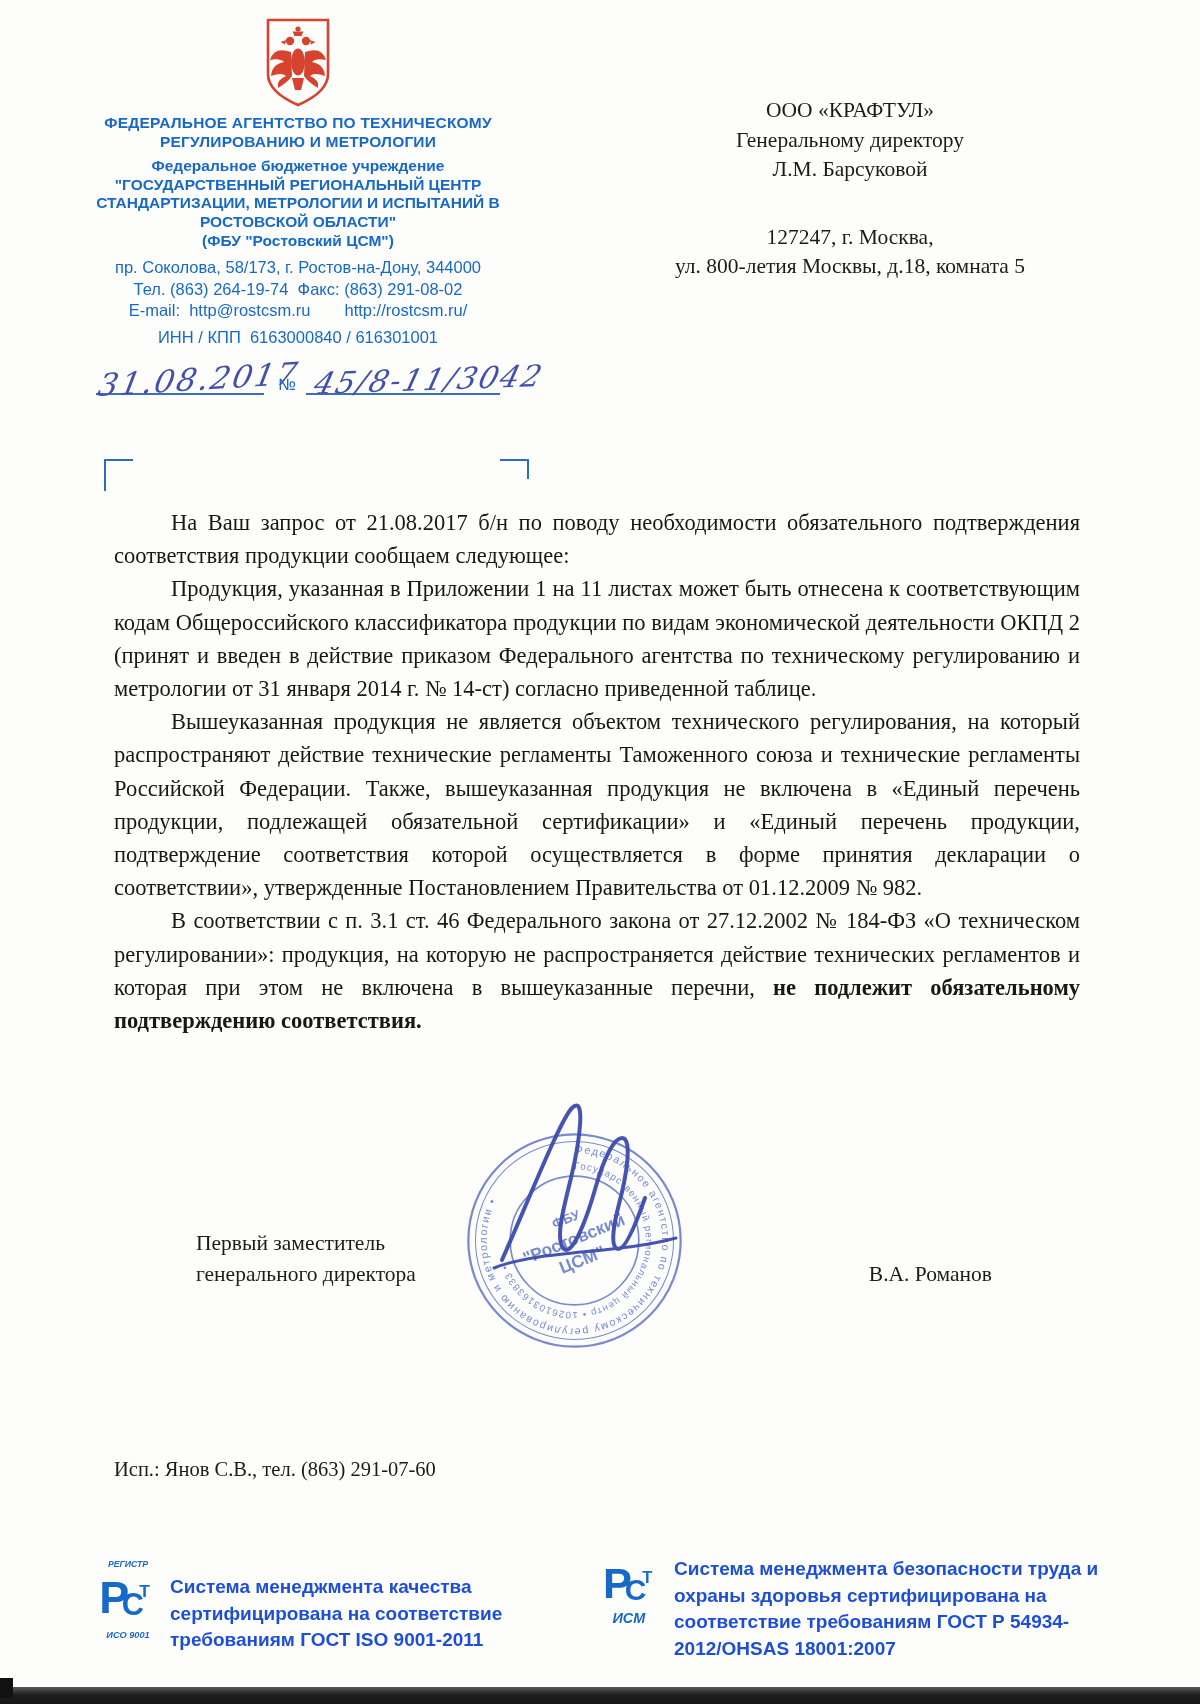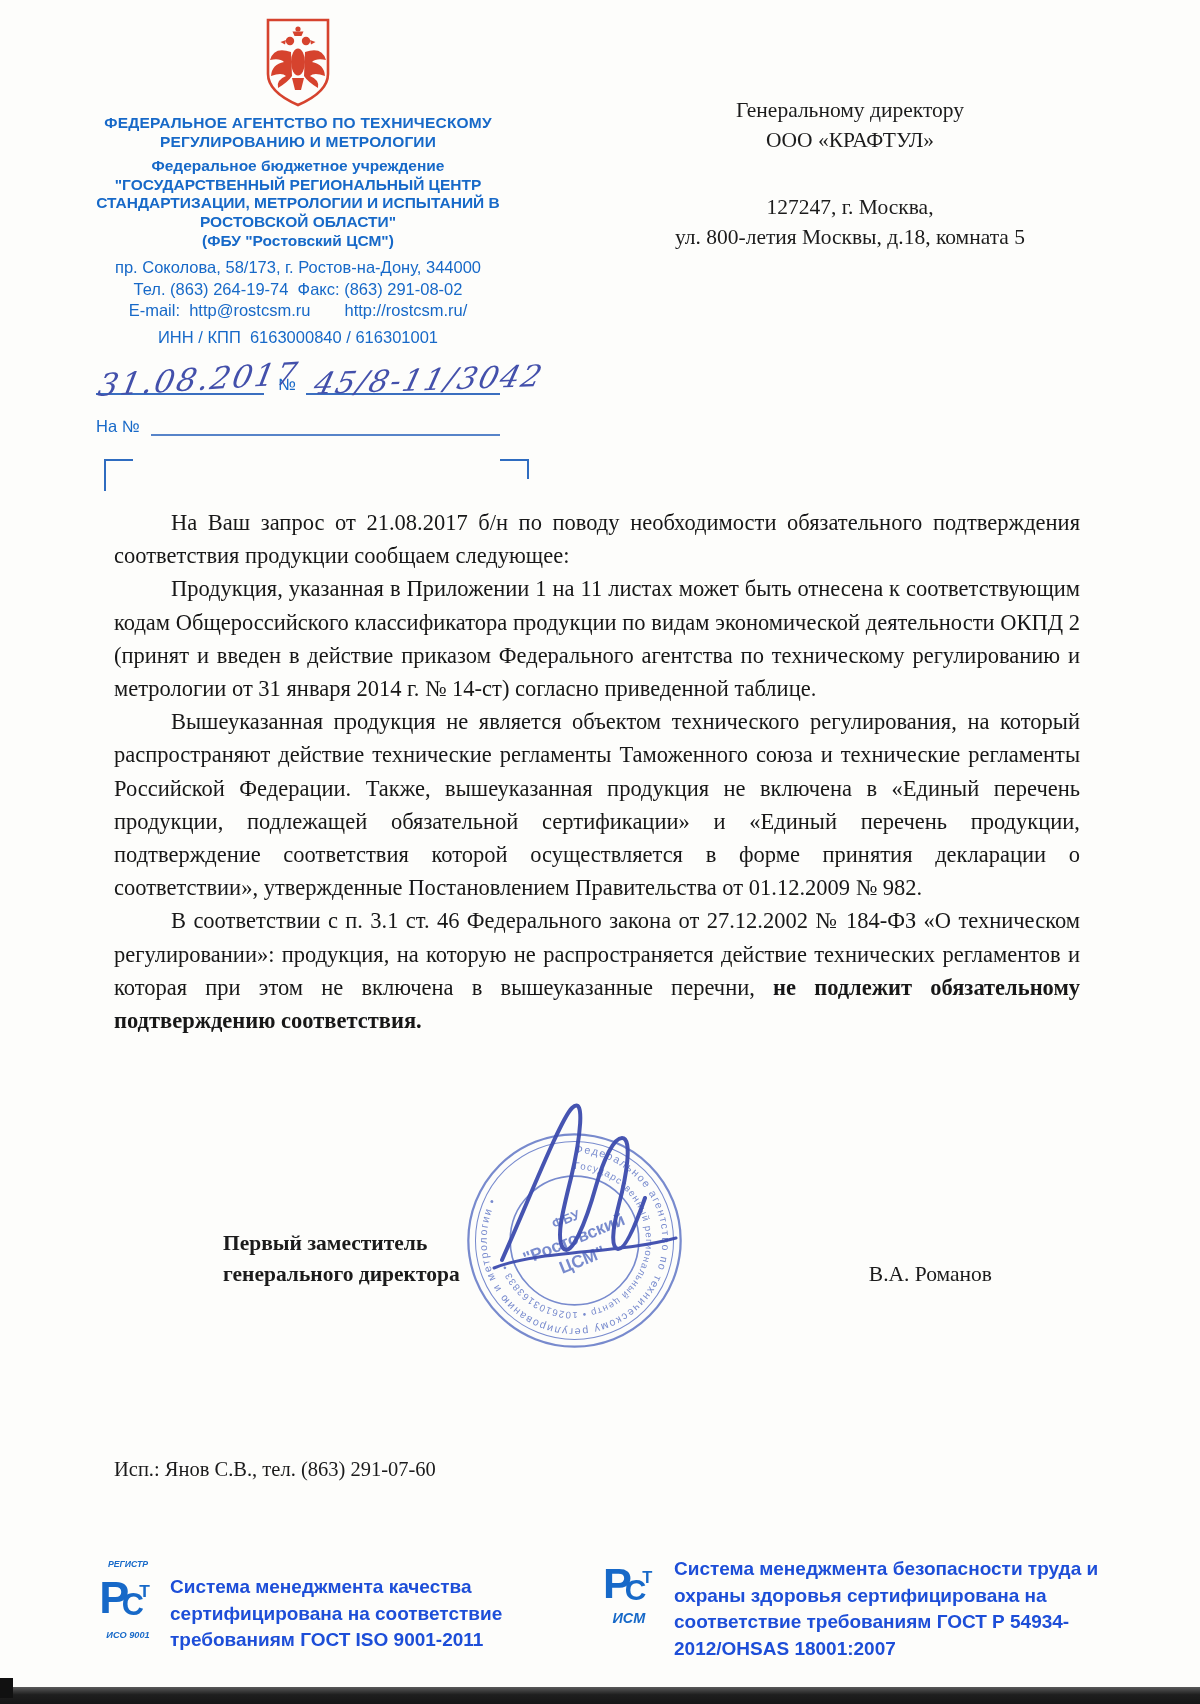--- a/index.html
+++ b/index.html
@@ -48,21 +48,21 @@
   .recipient .addr{margin-top:38px;}
   .recipient p{margin:0;}
   
   .body-text{position:absolute;left:114px;top:506px;width:966px;
     font-size:22.5px;line-height:33.2px;color:#171717;}
   .body-text p{margin:0;text-align:justify;text-indent:57px;font-family:Liberation Serif, serif;}
   .body-text .bold{font-weight:bold;}
   
   .sig-block{position:absolute;left:114px;top:1228px;width:966px;height:160px;
     font-size:21.5px;line-height:31px;}
-  .sig-title{margin-left:109px;font-weight:bold;}
+  .sig-title{margin-left:82px;}
   .sig-name{position:absolute;right:88px;top:31px;}
   .stamp{position:absolute;left:452px;top:1118px;opacity:.82;}
   .autograph{position:absolute;left:468px;top:1082px;}
   
   .executor{position:absolute;left:114px;top:1458px;font-size:20.5px;}
   
   .footer-group{position:absolute;display:flex;gap:10px;color:#1d4ed8;
     font-family:"Liberation Sans", sans-serif;}
   .footer-left{left:96px;top:1556px;width:478px;}
   .footer-right{left:600px;top:1550px;width:560px;}
@@ -108,32 +108,29 @@
   </div>
   <div class="date-row">
     <div class="date-box uline">
       <span class="handwriting">31.08.2017</span>
     </div>
     <span class="num-label">№</span>
     <div class="num-box uline">
       <span class="handwriting">45/8-11/3042</span>
     </div>
   </div>
-  <div class="na-row">
-    <span class="na-label">На №</span>
-    <div class="na-line"></div>
-  </div>
 </div>
 
 <div class="corner corner-left"></div>
 <div class="corner corner-right"></div>
 
 <div class="recipient">
+  <p>ООО «КРАФТУЛ»</p>
   <p>Генеральному директору</p>
-  <p>ООО «КРАФТУЛ»</p>
+  <p>Л.М. Барсуковой</p>
   <p class="addr">127247, г. Москва,</p>
   <p>ул. 800-летия Москвы, д.18, комната 5</p>
 </div>
 
 <div class="body-text">
   <p>На Ваш запрос от 21.08.2017 б/н по поводу необходимости обязательного подтверждения соответствия продукции сообщаем следующее:</p>
   <p>Продукция, указанная в Приложении 1 на 11 листах может быть отнесена к соответствующим кодам Общероссийского классификатора продукции по видам экономической деятельности ОКПД 2 (принят и введен в действие приказом Федерального агентства по техническому регулированию и метрологии от 31 января 2014 г. № 14-ст) согласно приведенной таблице.</p>
   <p>Вышеуказанная продукция не является объектом технического регулирования, на который распространяют действие технические регламенты Таможенного союза и технические регламенты Российской Федерации. Также, вышеуказанная продукция не включена в «Единый перечень продукции, подлежащей обязательной сертификации» и «Единый перечень продукции, подтверждение соответствия которой осуществляется в форме принятия декларации о соответствии», утвержденные Постановлением Правительства от 01.12.2009 № 982.</p>
   <p><span>В соответствии с п. 3.1 ст. 46 Федерального закона от 27.12.2002 № 184-ФЗ «О техническом регулировании»: продукция, на которую не распространяется действие технических регламентов и которая при этом не включена в вышеуказанные перечни, </span><span class="bold">не подлежит обязательному подтверждению соответствия.</span></p>
 </div>

